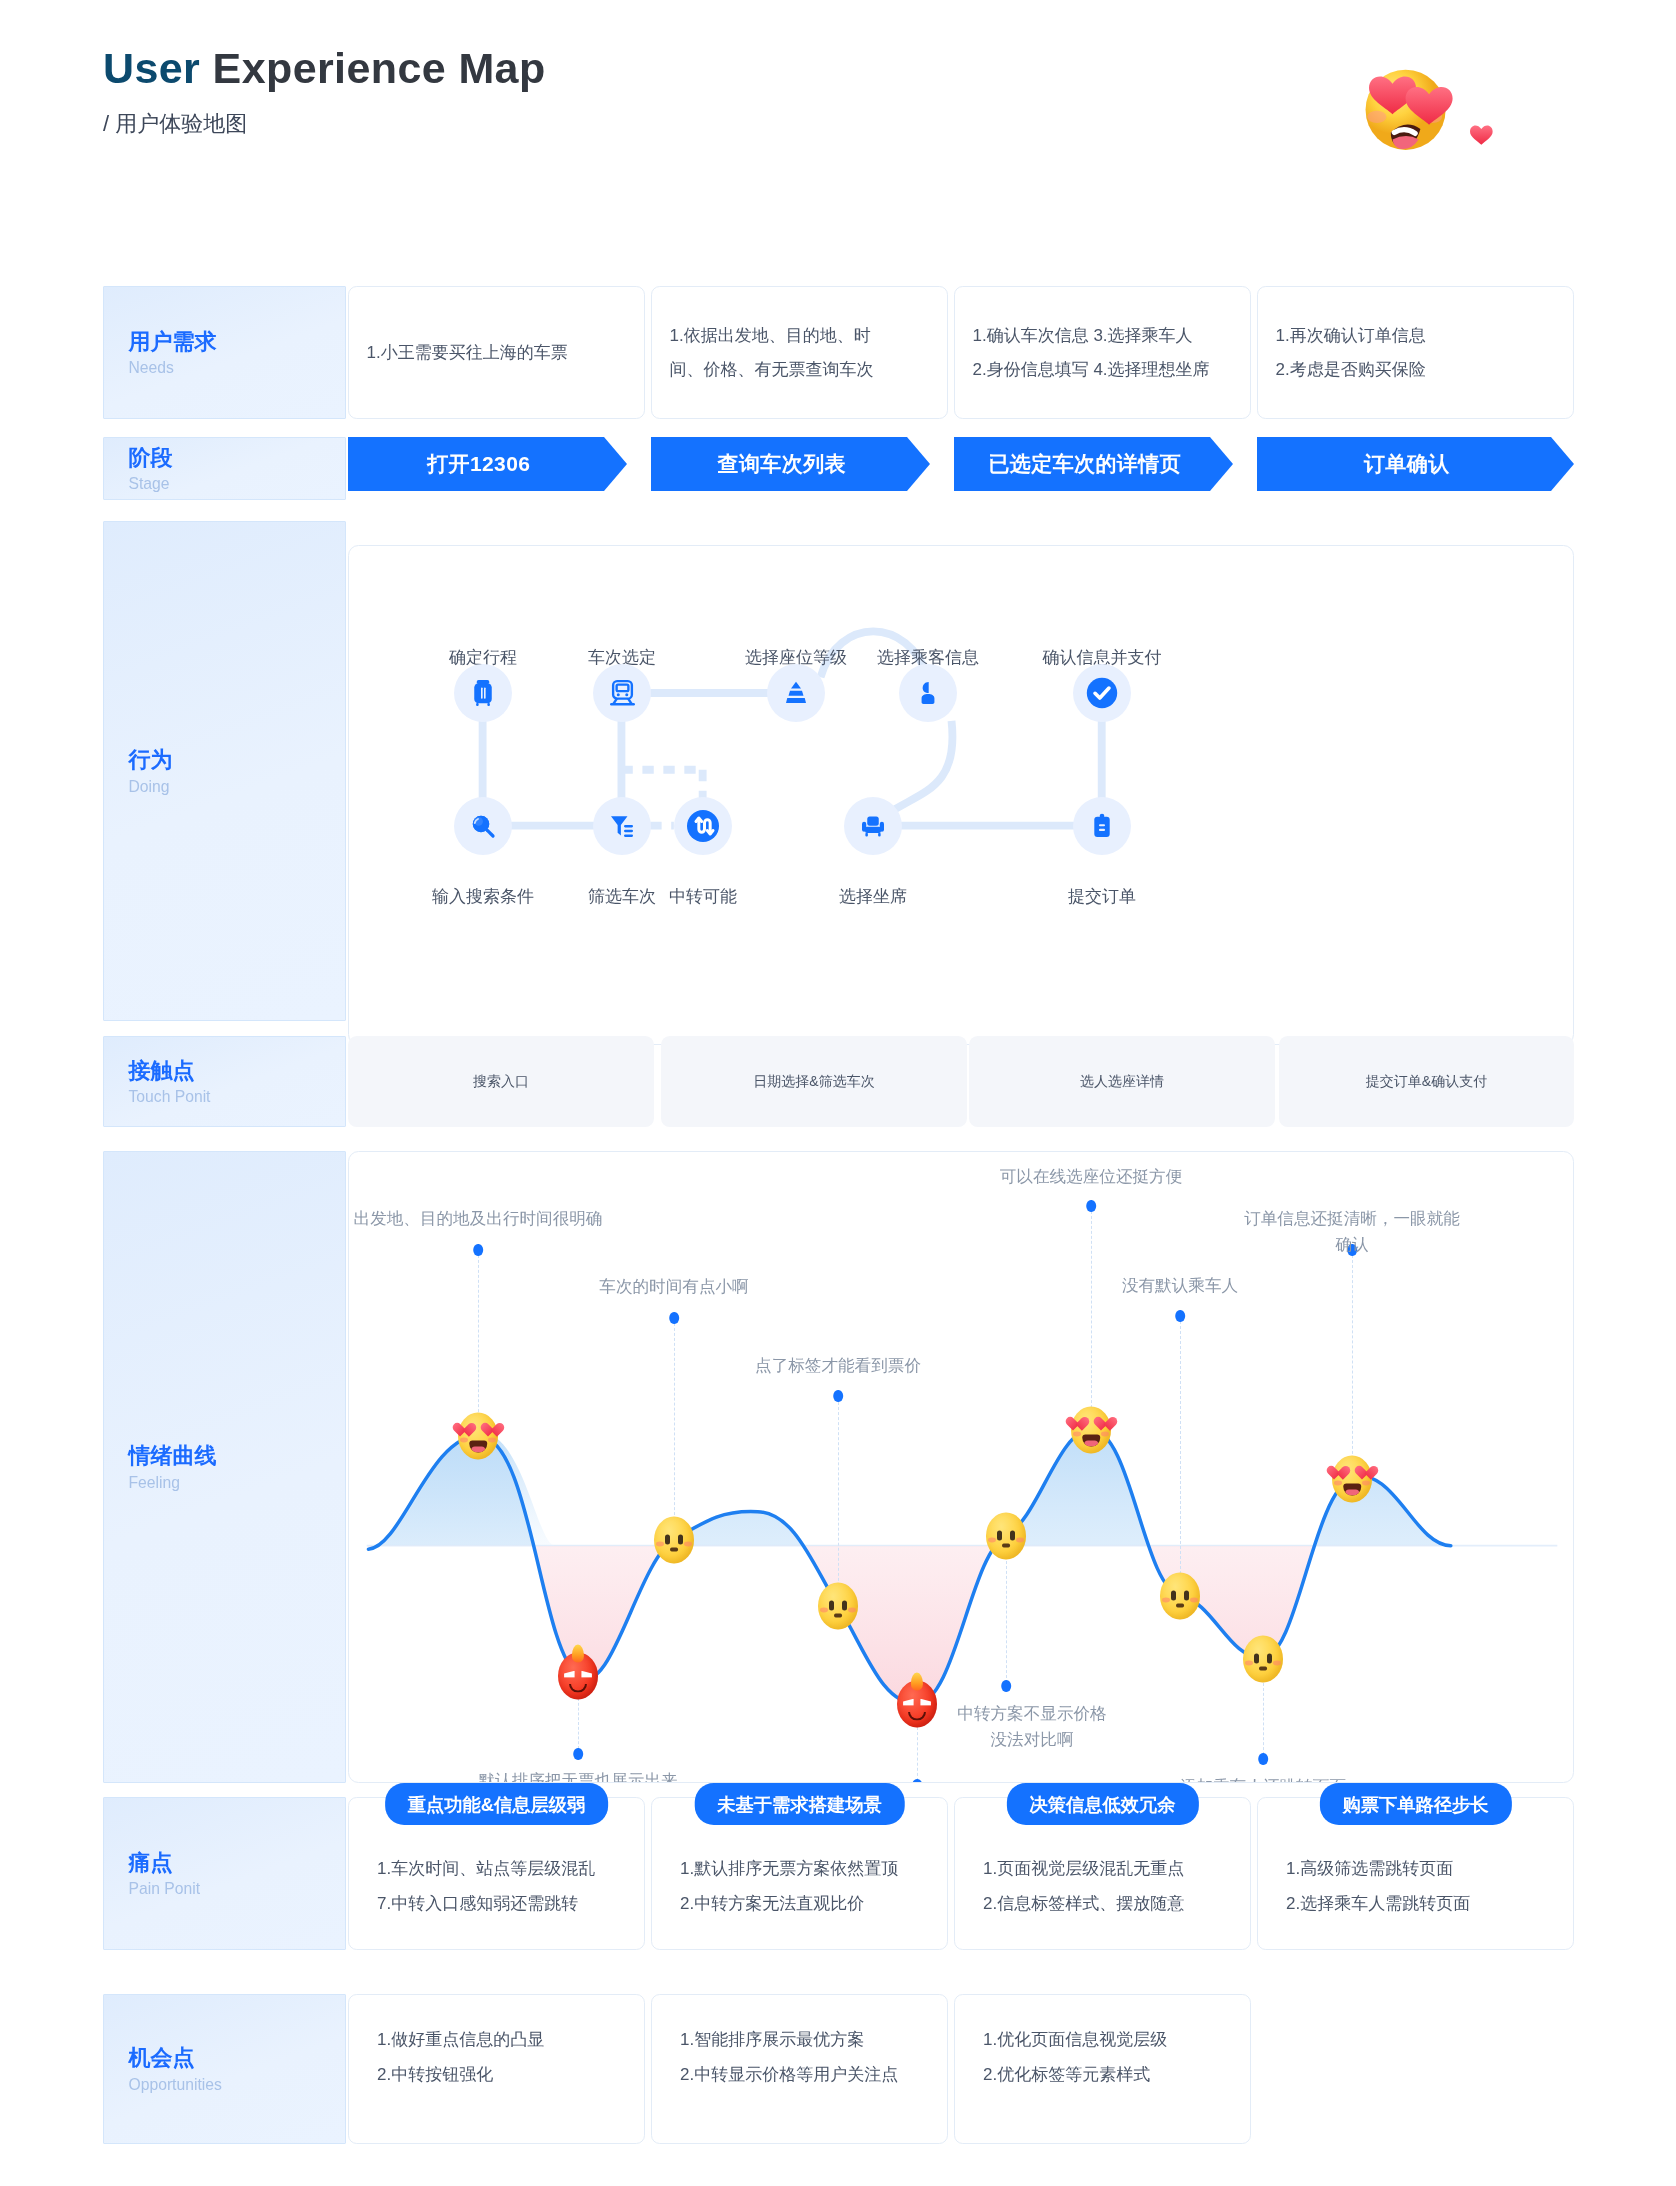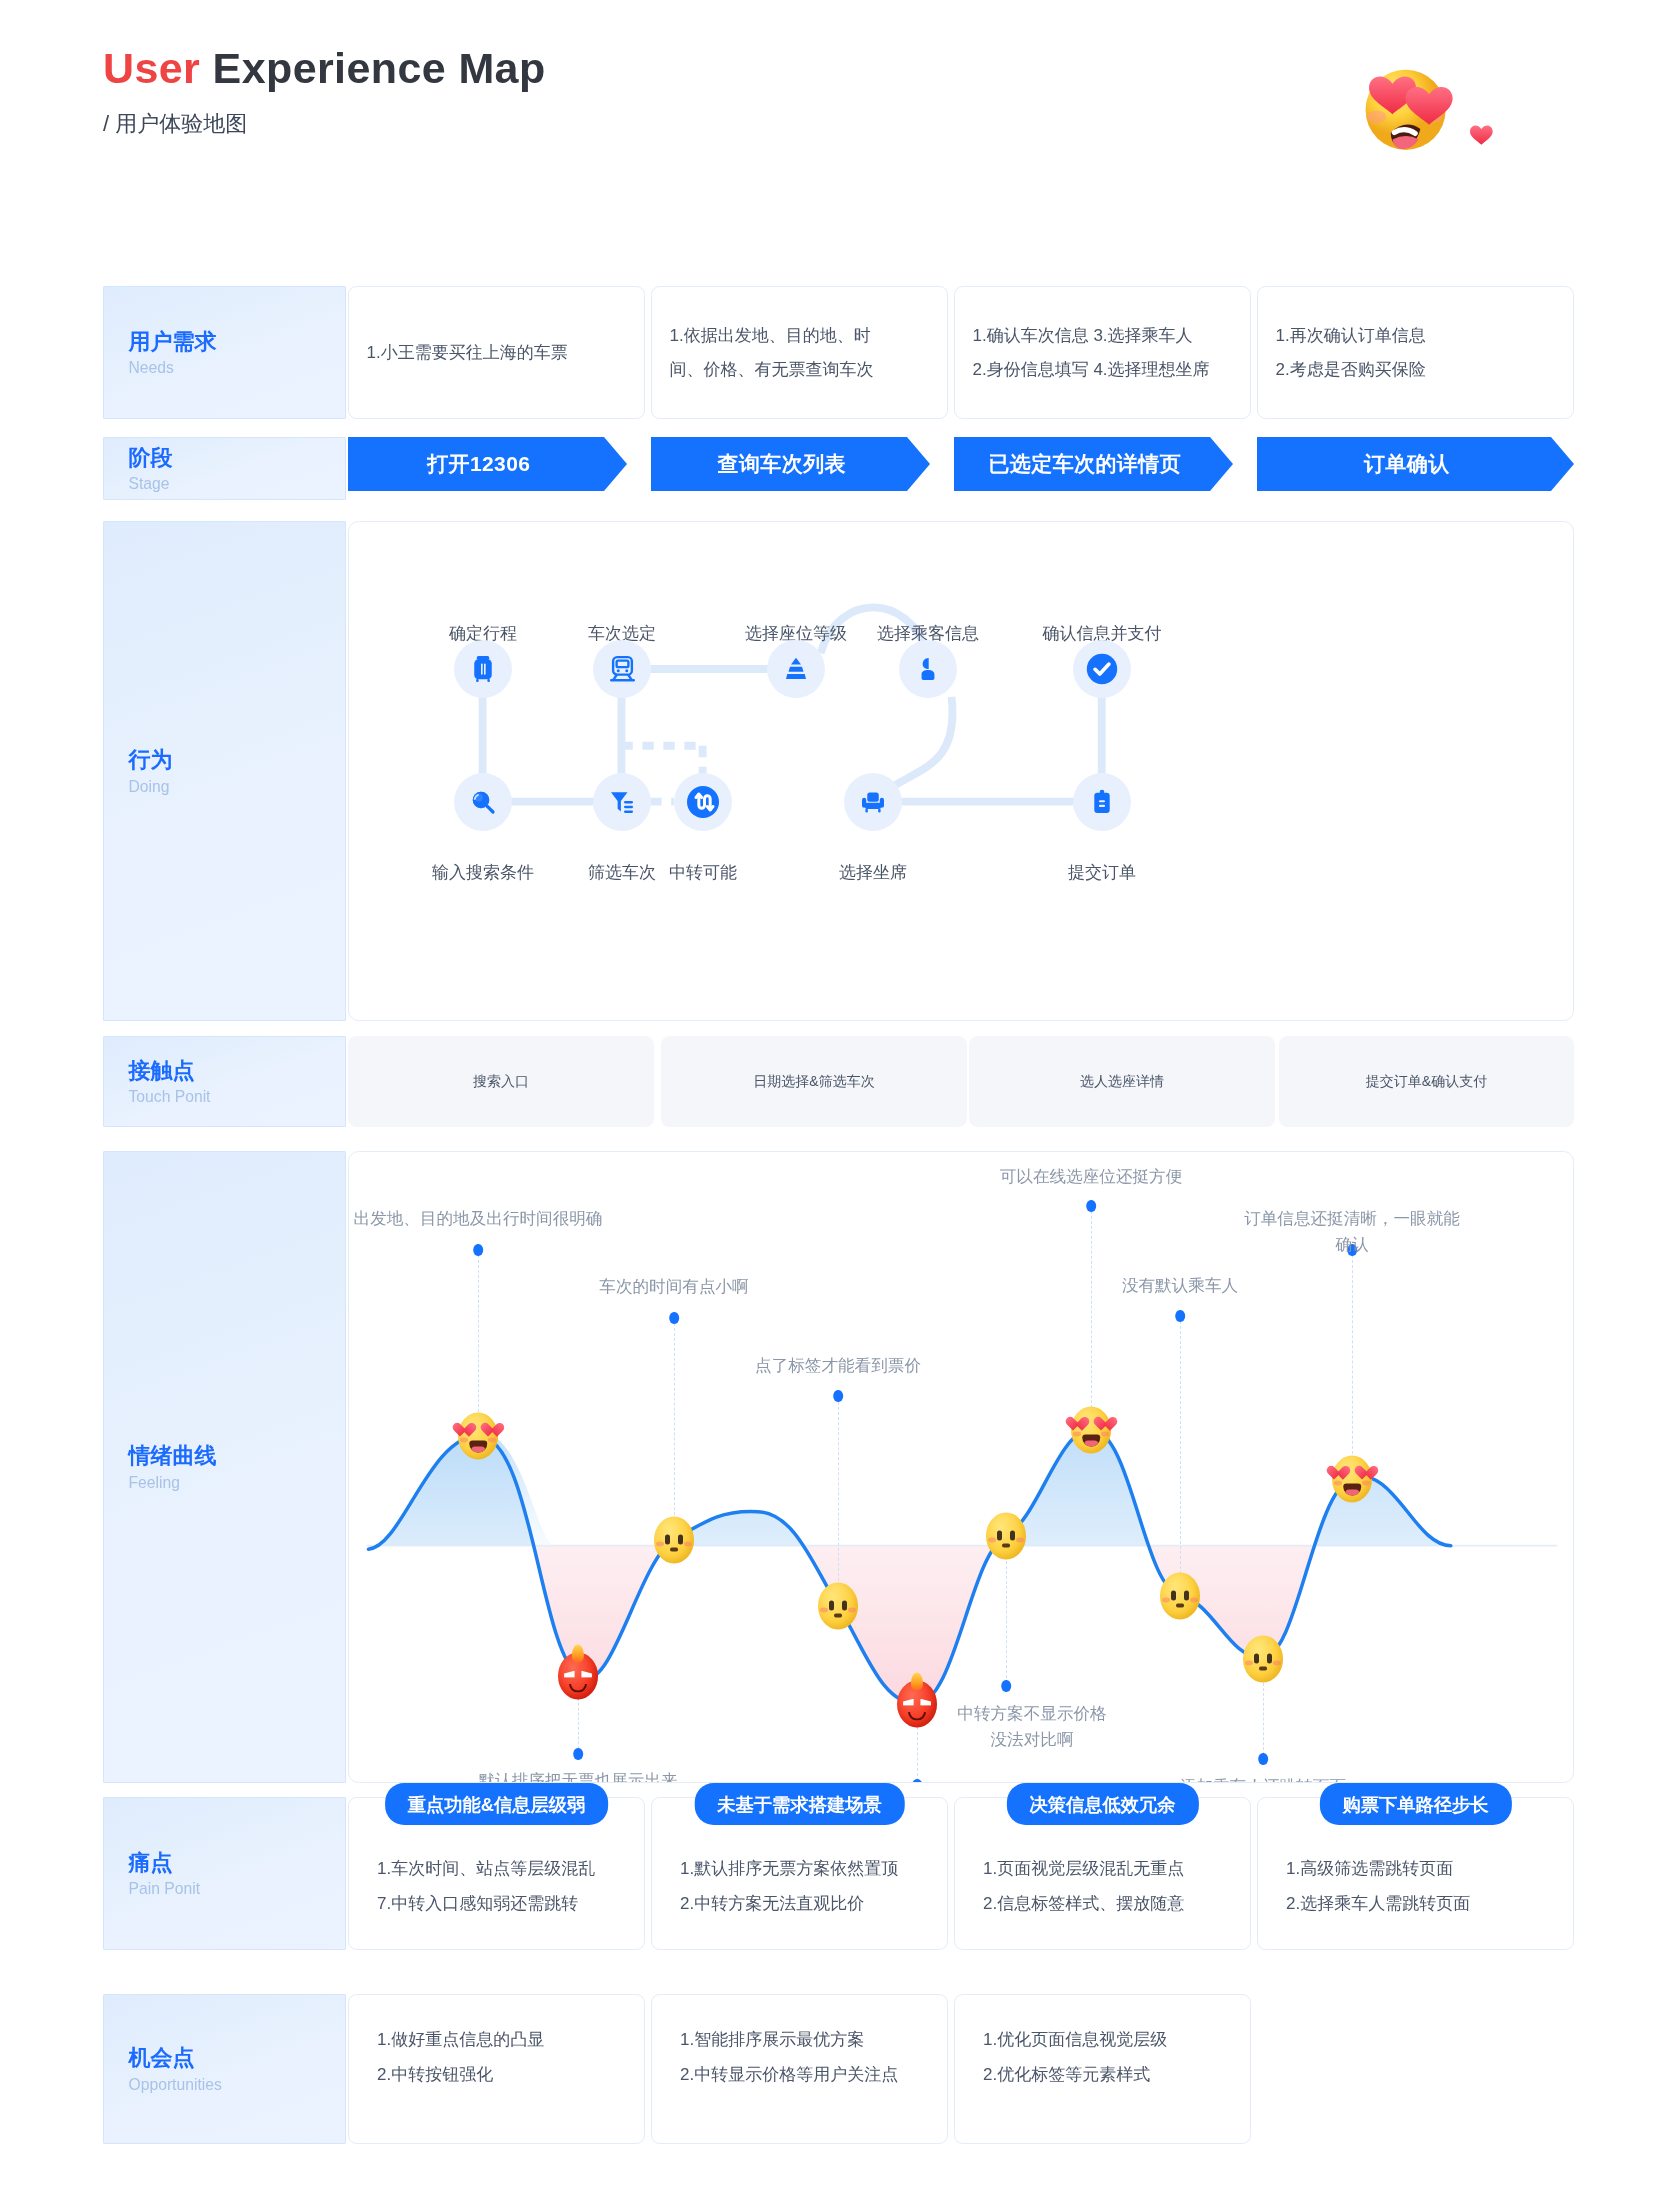--- a/index.html
+++ b/index.html
@@ -8,21 +8,21 @@
     background:#ffffff;
     font-family:"Liberation Sans","DejaVu Sans",sans-serif;
     color:#3d4759;
     overflow:hidden;
   }
   .page{position:relative;width:1677px;height:2186px;}
 
   
   .header{position:absolute;left:103px;top:45px;}
   .title{font-size:43px;font-weight:bold;letter-spacing:0.4px;line-height:1.1;color:#333840;white-space:nowrap;}
-  .title .hl{color:#ef4444;}
+  .title .hl{color:#0c4a6e;}
   .subtitle{font-size:22px;color:#3d4759;margin-top:16.6px;white-space:nowrap;font-weight:400;}
   .header-emoji{position:absolute;left:1349px;top:52px;width:148px;height:114px;}
   .lblcard{
     position:absolute;left:103px;width:243px;
     border-radius:1px;
     background:linear-gradient(160deg,#dfecfd 0%,#e9f2fe 55%,#eaf3ff 100%);
     border:0.9px solid #d4e6fb;
     box-sizing:border-box;
   }
   .lblcard .inner{position:absolute;left:24.5px;top:50%;transform:translateY(-50%);}
@@ -42,21 +42,21 @@
   
   .chev{
     position:absolute;height:54px;background:#1472ff;color:#fff;
     display:flex;align-items:center;justify-content:center;
     font-size:21px;font-weight:bold;letter-spacing:0.4px;
     clip-path:polygon(0 0, calc(100% - 23px) 0, 100% 50%, calc(100% - 23px) 100%, 0 100%);
     box-sizing:border-box;padding-right:17.5px;
   }
 
   
-  .doing-panel{position:absolute;box-sizing:border-box;background:#fff;border:0.9px solid #e3ecf7;border-radius:10.5px;}
+  .doing-panel{position:absolute;box-sizing:border-box;background:#fff;border:0.9px solid #e3ecf7;border-radius:10.5px;margin-top:24px;}
   .node{position:absolute;width:58px;height:58px;border-radius:50%;background:#e8f0fe;display:flex;align-items:center;justify-content:center;}
   .node.wrap{background:#e8f0fe;}
   .node svg{display:block;}
   .nlabel{position:absolute;font-size:17px;color:#4a5568;white-space:nowrap;transform:translateX(-50%);}
 
   
   .tcell{
     position:absolute;box-sizing:border-box;background:#f4f6fa;border-radius:8.7px;
     display:flex;align-items:center;justify-content:center;font-size:14px;color:#4a5568;
   }

